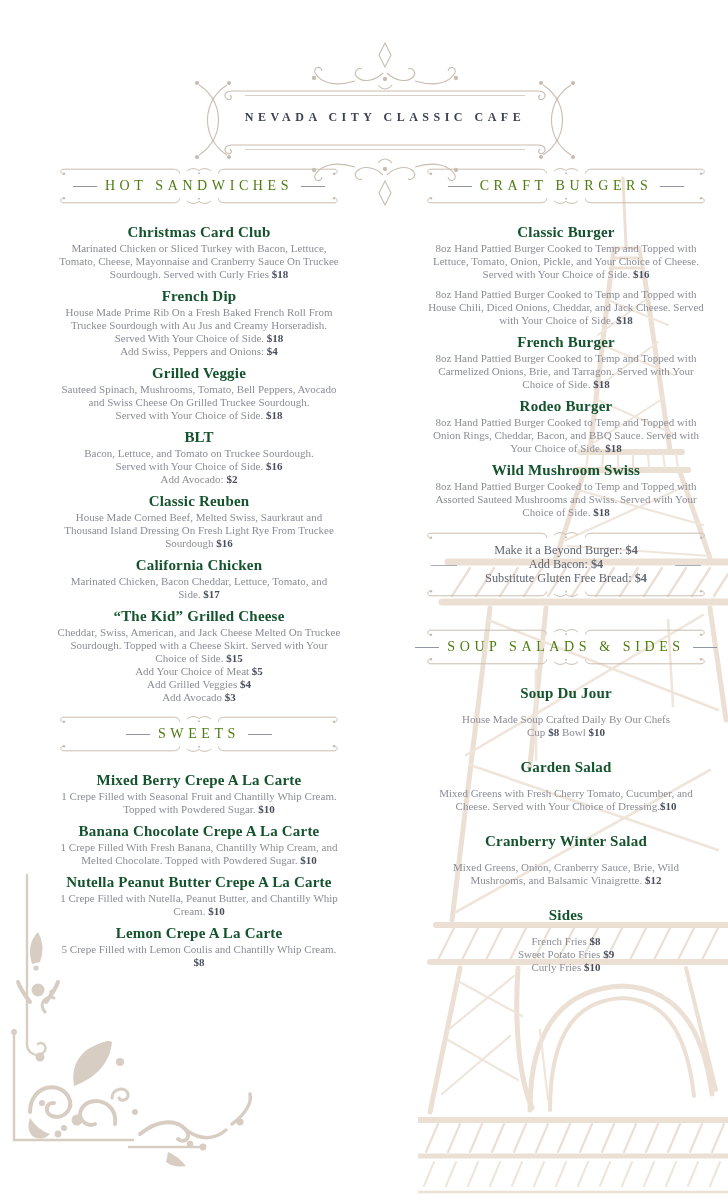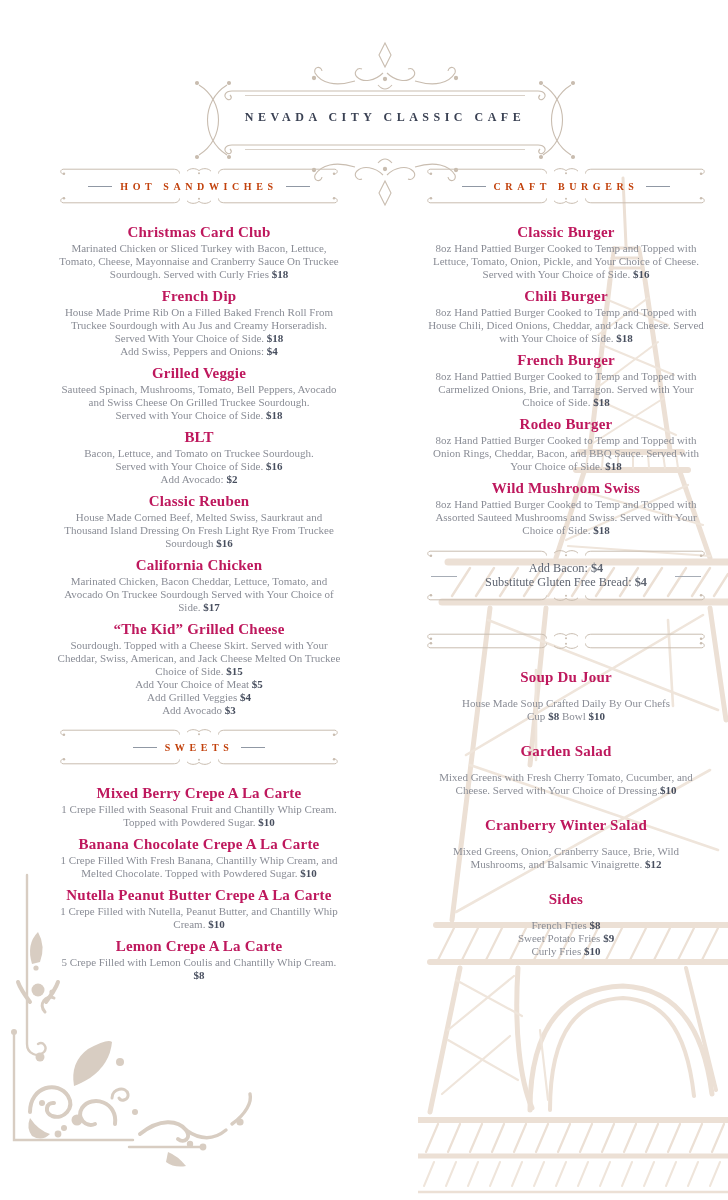--- a/index.html
+++ b/index.html
@@ -22,27 +22,27 @@
   #col-right{left:423px;}
   
   .section-header{margin:0 0 15px 0;}
   .items + .section-header{margin-top:5px;}
   .addon-box + .section-header{margin-top:22px;}
   .br{display:block;margin:0 auto;}
   .title-row{
     height:20px;display:flex;align-items:center;justify-content:center;gap:8px;white-space:nowrap;
   }
   .section-title{
-    font-weight:bold;font-size:10px;letter-spacing:4.6px;color:#c2410c;
+    font-weight:normal;font-size:14px;letter-spacing:4.6px;color:#4d7c0f;
   }
   .dash{width:24px;height:1px;background:#9098a4;flex:0 0 auto;}
   
   .menu-item{margin-bottom:7px;}
   .item-name{
-    font-weight:bold;font-size:15px;line-height:16px;color:#be185d;
+    font-weight:bold;font-size:15px;line-height:16px;color:#14532d;
     margin-bottom:2px;letter-spacing:.2px;
   }
   .line{font-size:11px;line-height:13px;color:#8a8d96;white-space:nowrap;}
   .line b{color:#474e5e;font-weight:bold;}
   .items.spaced .item-name{margin-bottom:12px;}
   .items.spaced .menu-item{margin-bottom:20px;}
   
   .section-items + .addon-box, .items + .addon-box{margin-top:8px;}
   .addon-box{position:relative;}
   .addon-lines{padding:3px 0 4px 0;}
@@ -241,21 +241,21 @@
         <div class="item-name">Christmas Card Club</div>
         <div class="item-desc">
           <div class="line">Marinated Chicken or Sliced Turkey with Bacon, Lettuce,</div>
           <div class="line">Tomato, Cheese, Mayonnaise and Cranberry Sauce On Truckee</div>
           <div class="line">Sourdough. Served with Curly Fries <b>$18</b></div>
         </div>
       </div>
       <div class="menu-item">
         <div class="item-name">French Dip</div>
         <div class="item-desc">
-          <div class="line">House Made Prime Rib On a Filled Baked French Roll From</div>
+          <div class="line">House Made Prime Rib On a Fresh Baked French Roll From</div>
           <div class="line">Truckee Sourdough with Au Jus and Creamy Horseradish.</div>
           <div class="line">Served With Your Choice of Side. <b>$18</b></div>
           <div class="line">Add Swiss, Peppers and Onions: <b>$4</b></div>
         </div>
       </div>
       <div class="menu-item">
         <div class="item-name">Grilled Veggie</div>
         <div class="item-desc">
           <div class="line">Sauteed Spinach, Mushrooms, Tomato, Bell Peppers, Avocado</div>
           <div class="line">and Swiss Cheese On Grilled Truckee Sourdough.</div>
@@ -275,29 +275,28 @@
         <div class="item-desc">
           <div class="line">House Made Corned Beef, Melted Swiss, Saurkraut and</div>
           <div class="line">Thousand Island Dressing On Fresh Light Rye From Truckee</div>
           <div class="line">Sourdough <b>$16</b></div>
         </div>
       </div>
       <div class="menu-item">
         <div class="item-name">California Chicken</div>
         <div class="item-desc">
           <div class="line">Marinated Chicken, Bacon Cheddar, Lettuce, Tomato, and</div>
-          <div class="line">Avocado On Truckee Sourdough Served with Your Choice of</div>
           <div class="line">Side. <b>$17</b></div>
         </div>
       </div>
       <div class="menu-item">
         <div class="item-name">“The Kid” Grilled Cheese</div>
         <div class="item-desc">
+          <div class="line">Cheddar, Swiss, American, and Jack Cheese Melted On Truckee</div>
           <div class="line">Sourdough. Topped with a Cheese Skirt. Served with Your</div>
-          <div class="line">Cheddar, Swiss, American, and Jack Cheese Melted On Truckee</div>
           <div class="line">Choice of Side. <b>$15</b></div>
           <div class="line">Add Your Choice of Meat <b>$5</b></div>
           <div class="line">Add Grilled Veggies <b>$4</b></div>
           <div class="line">Add Avocado <b>$3</b></div>
         </div>
       </div>
     </div>
     <div class="section-header">
       <svg class="br" width="284" height="13" viewBox="0 0 284 13">
         <g stroke="#c9bdb0" fill="none" stroke-width="1">
@@ -395,21 +394,20 @@
     <div class="items">
       <div class="menu-item">
         <div class="item-name">Classic Burger</div>
         <div class="item-desc">
           <div class="line">8oz Hand Pattied Burger Cooked to Temp and Topped with</div>
           <div class="line">Lettuce, Tomato, Onion, Pickle, and Your Choice of Cheese.</div>
           <div class="line">Served with Your Choice of Side. <b>$16</b></div>
         </div>
       </div>
       <div class="menu-item">
-        <div class="item-name">Chili Burger</div>
         <div class="item-desc">
           <div class="line">8oz Hand Pattied Burger Cooked to Temp and Topped with</div>
           <div class="line">House Chili, Diced Onions, Cheddar, and Jack Cheese. Served</div>
           <div class="line">with Your Choice of Side. <b>$18</b></div>
         </div>
       </div>
       <div class="menu-item">
         <div class="item-name">French Burger</div>
         <div class="item-desc">
           <div class="line">8oz Hand Pattied Burger Cooked to Temp and Topped with</div>
@@ -441,20 +439,21 @@
           <path d="M161.5,10.5 C161.5,8 163.5,6.2 168,6.2 L276,6.2 C281.5,5.5 281.5,11 277,11"></path>
           <path d="M130,8.2 C133,4.8 139,5 142,7.6 C145,5 151,4.8 154,8.2"></path>
           <g fill="#c9bdb0" stroke="none">
             <circle cx="7" cy="10.8" r="1.2"></circle>
             <circle cx="277" cy="10.8" r="1.2"></circle>
             <circle cx="142" cy="10.2" r="1"></circle>
           </g>
         </g>
       </svg>
       <div class="addon-lines">
+        <div class="addon-line">Make it a Beyond Burger: <b>$4</b></div>
         <div class="addon-line">Add Bacon: <b>$4</b></div>
         <div class="addon-line">Substitute Gluten Free Bread: <b>$4</b></div>
       </div>
       <span class="side-dash left"></span>
       <span class="side-dash right"></span>
       <svg class="br" width="284" height="13" viewBox="0 0 284 13">
         <g transform="translate(0,13) scale(1,-1)" stroke="#c9bdb0" fill="none" stroke-width="1">
           <path d="M7,11 C2.5,11 2.5,5.5 8,6.2 L116,6.2 C120.5,6.2 122.5,8 122.5,10.5"></path>
           <path d="M161.5,10.5 C161.5,8 163.5,6.2 168,6.2 L276,6.2 C281.5,5.5 281.5,11 277,11"></path>
           <path d="M130,8.2 C133,4.8 139,5 142,7.6 C145,5 151,4.8 154,8.2"></path>
@@ -472,20 +471,25 @@
           <path d="M7,11 C2.5,11 2.5,5.5 8,6.2 L116,6.2 C120.5,6.2 122.5,8 122.5,10.5"></path>
           <path d="M161.5,10.5 C161.5,8 163.5,6.2 168,6.2 L276,6.2 C281.5,5.5 281.5,11 277,11"></path>
           <path d="M130,8.2 C133,4.8 139,5 142,7.6 C145,5 151,4.8 154,8.2"></path>
           <g fill="#c9bdb0" stroke="none">
             <circle cx="7" cy="10.8" r="1.2"></circle>
             <circle cx="277" cy="10.8" r="1.2"></circle>
             <circle cx="142" cy="10.2" r="1"></circle>
           </g>
         </g>
       </svg>
+      <div class="title-row">
+        <span class="dash"></span>
+        <span class="section-title">SOUP SALADS &amp; SIDES</span>
+        <span class="dash"></span>
+      </div>
       <svg class="br" width="284" height="13" viewBox="0 0 284 13">
         <g transform="translate(0,13) scale(1,-1)" stroke="#c9bdb0" fill="none" stroke-width="1">
           <path d="M7,11 C2.5,11 2.5,5.5 8,6.2 L116,6.2 C120.5,6.2 122.5,8 122.5,10.5"></path>
           <path d="M161.5,10.5 C161.5,8 163.5,6.2 168,6.2 L276,6.2 C281.5,5.5 281.5,11 277,11"></path>
           <path d="M130,8.2 C133,4.8 139,5 142,7.6 C145,5 151,4.8 154,8.2"></path>
           <g fill="#c9bdb0" stroke="none">
             <circle cx="7" cy="10.8" r="1.2"></circle>
             <circle cx="277" cy="10.8" r="1.2"></circle>
             <circle cx="142" cy="10.2" r="1"></circle>
           </g>

